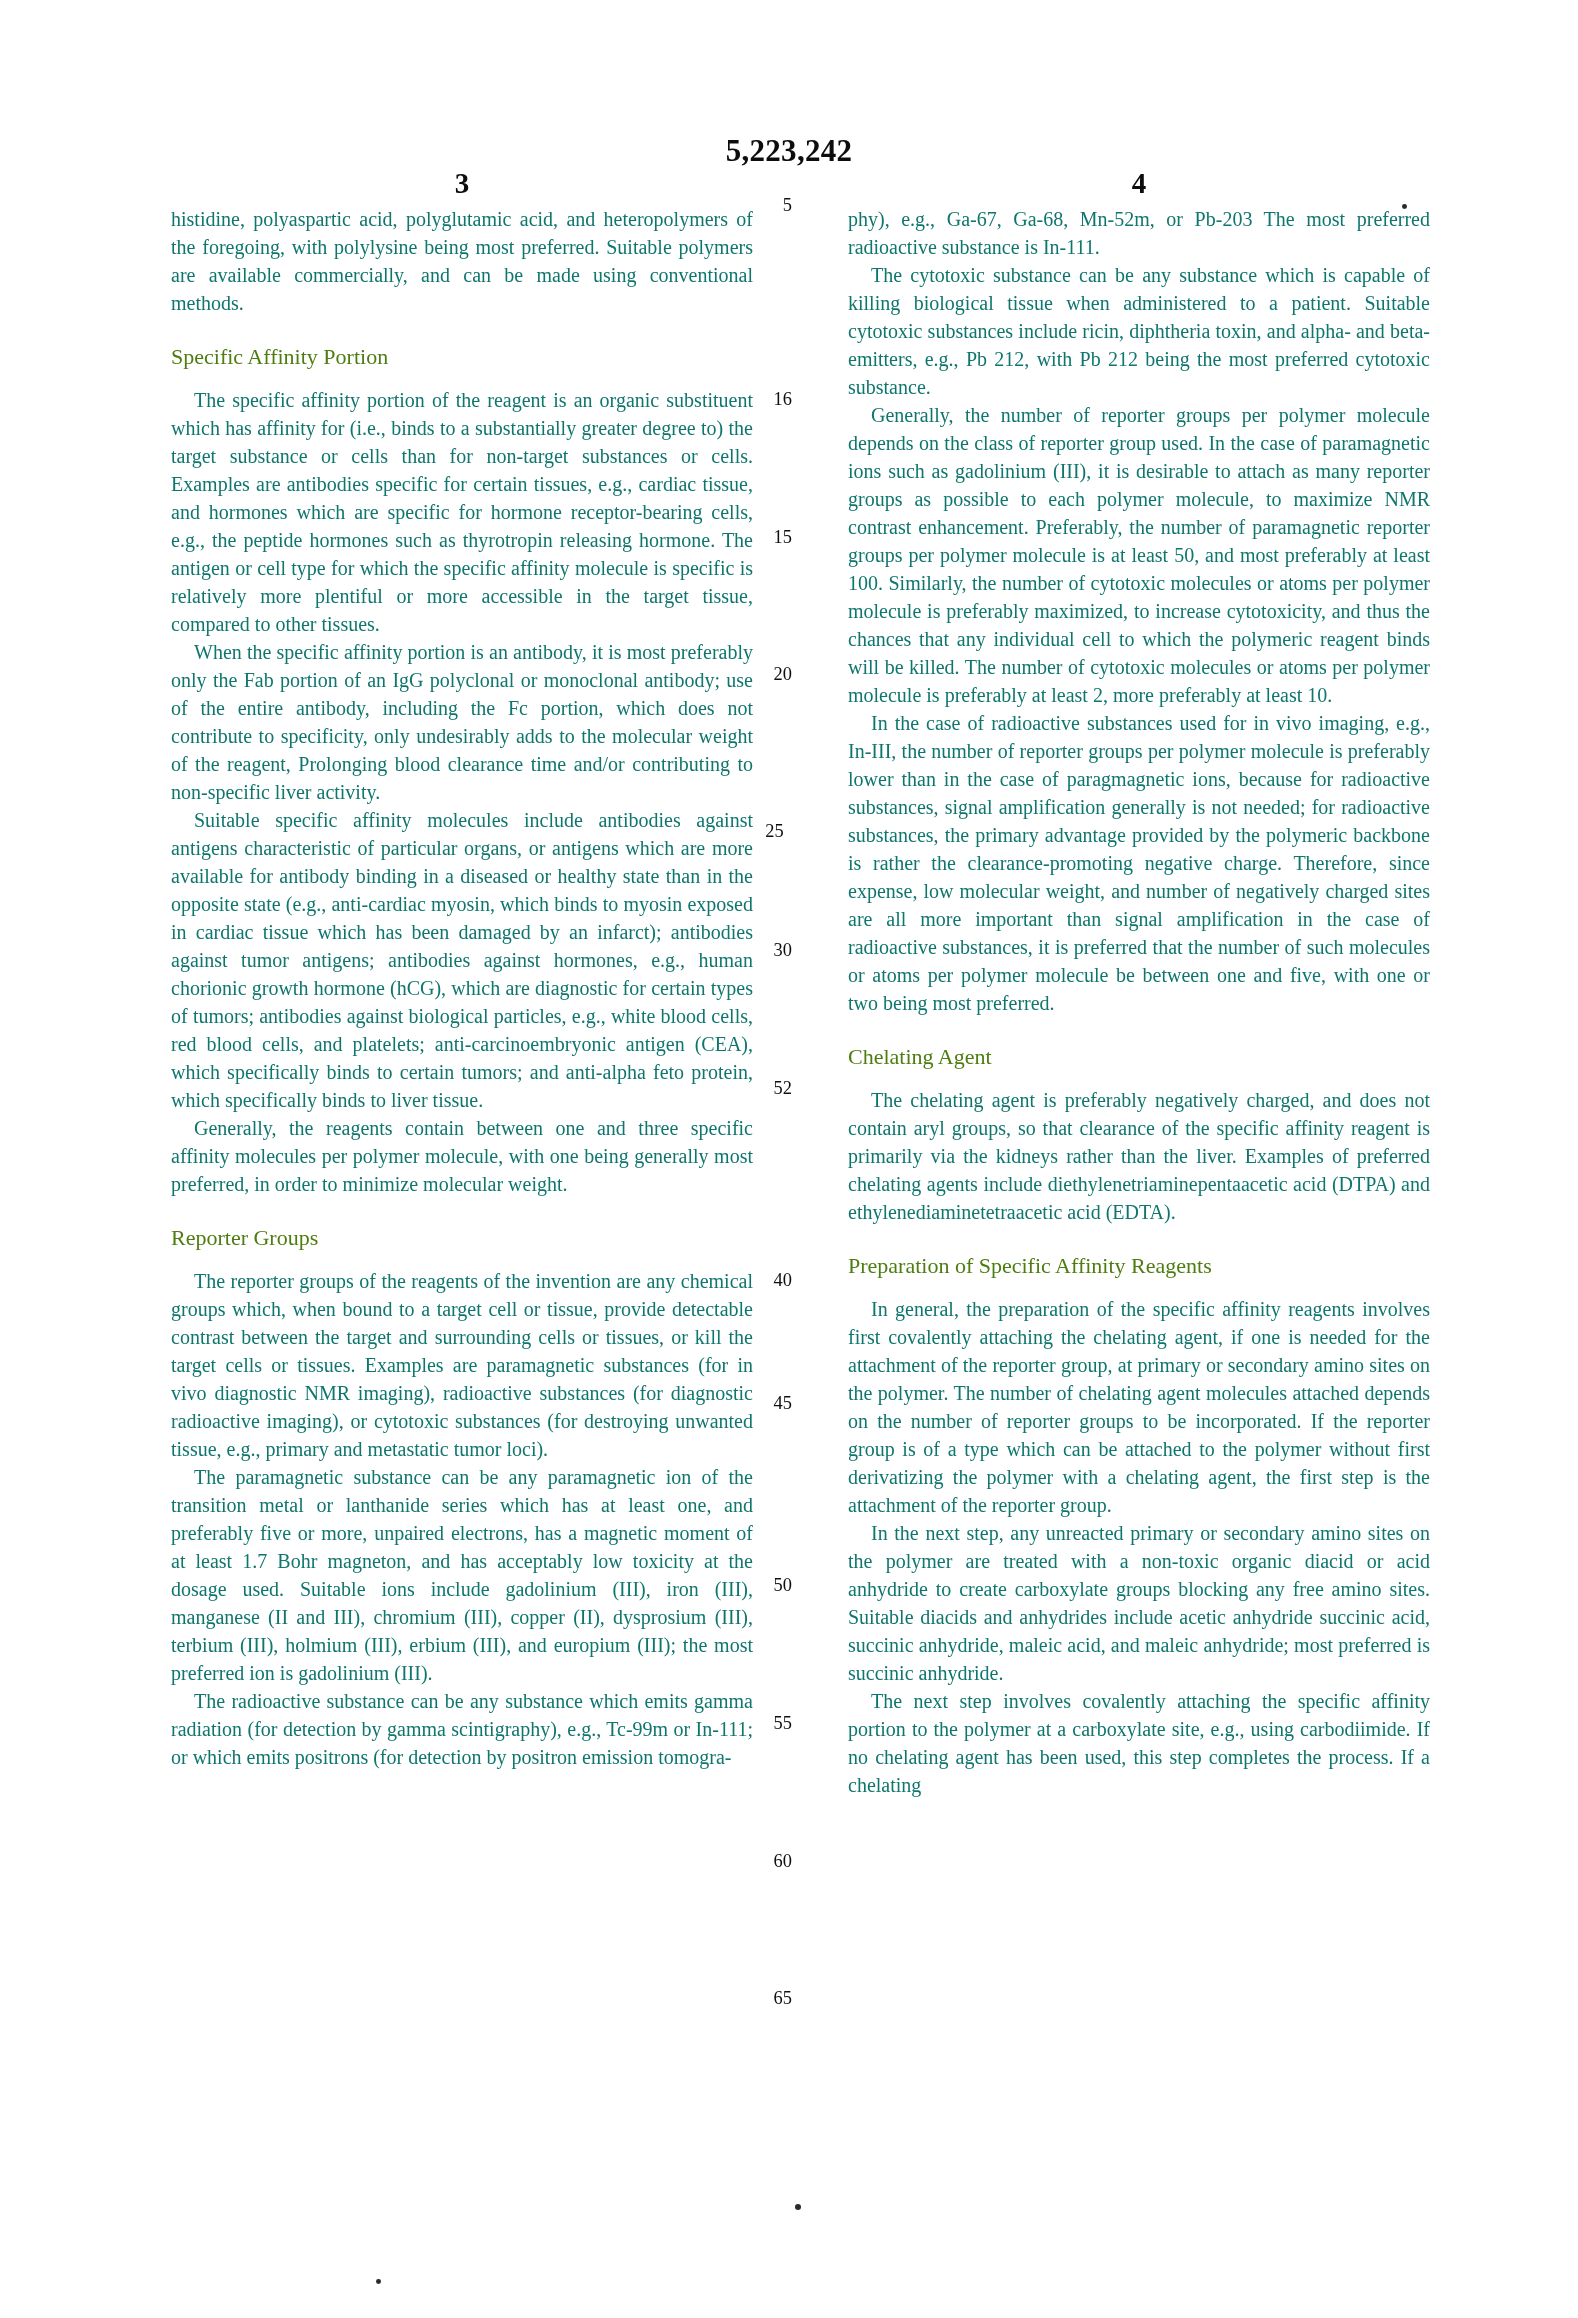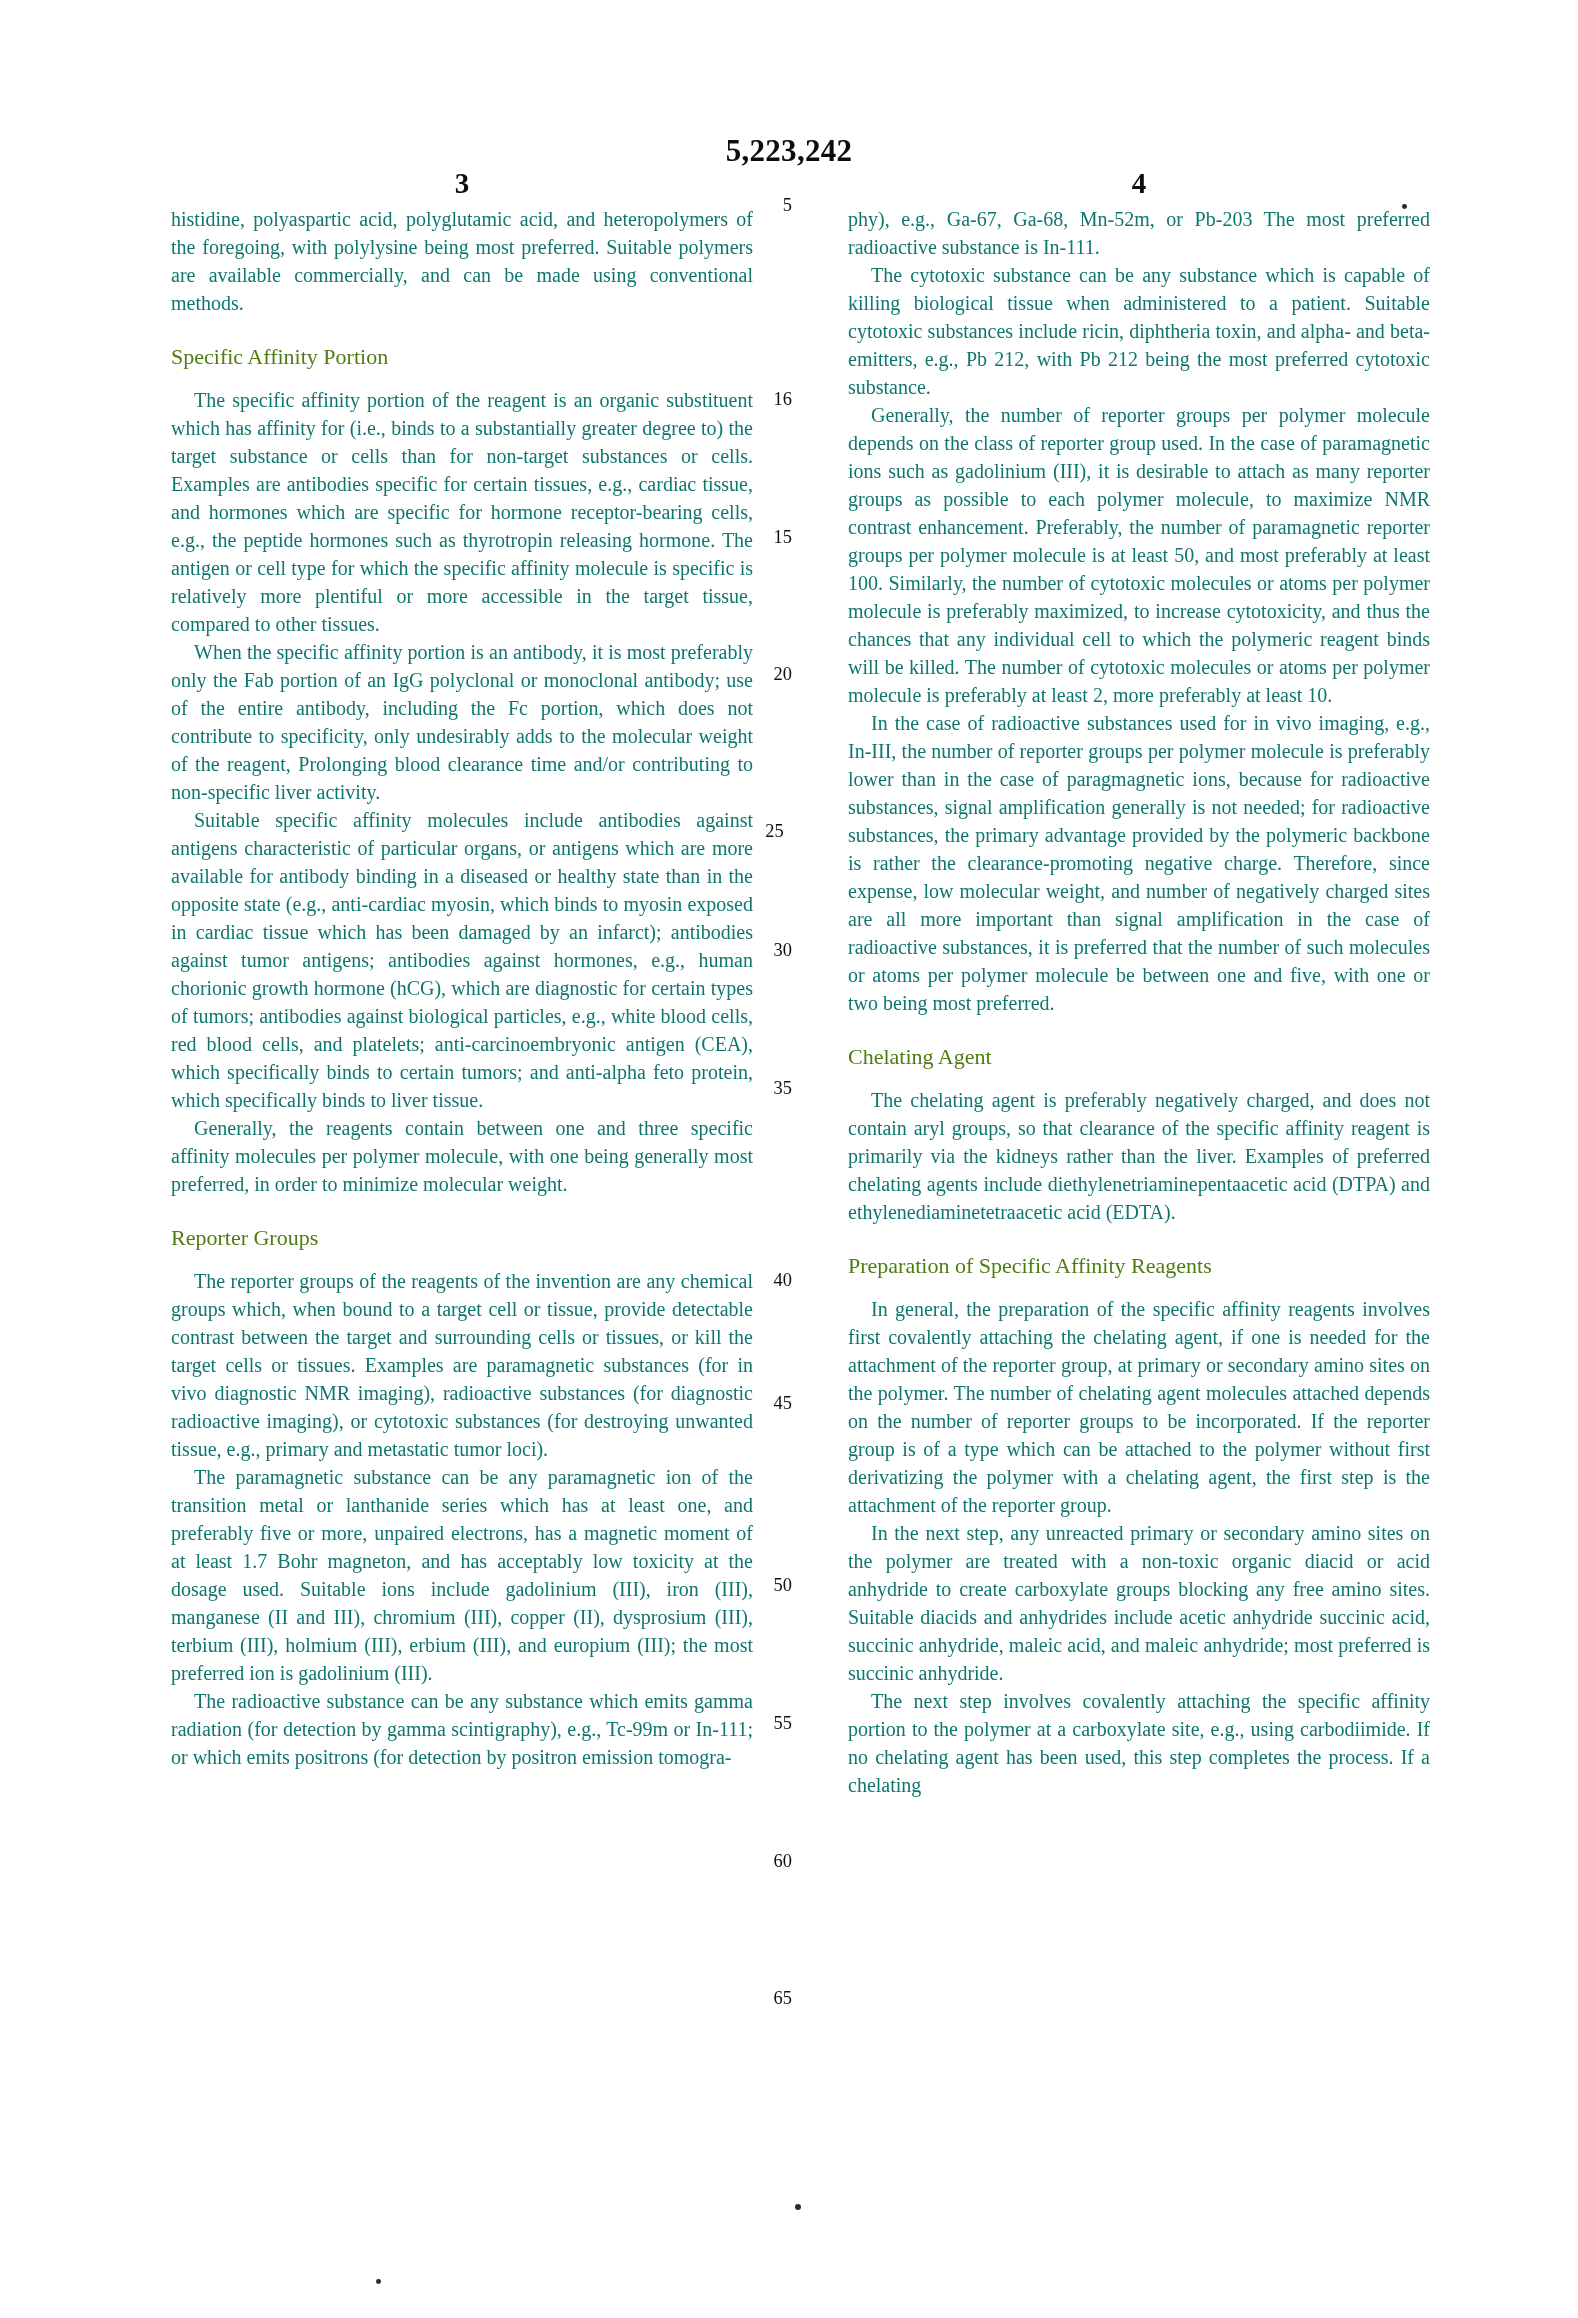--- a/index.html
+++ b/index.html
@@ -121,21 +121,21 @@
   <div class="speck" style="left:795px; top:2204px; width:6.1px; height:6.1px;"></div>
   <div class="speck" style="left:376px; top:2279px; width:4.8px; height:4.8px;"></div>
 
   <div class="line-numbers">
     <span class="ln" style="top:22px;">5</span>
     <span class="ln" style="top:216px;">16</span>
     <span class="ln" style="top:354px;">15</span>
     <span class="ln" style="top:491px;">20</span>
     <span class="ln" style="top:648px;text-align:center;">25</span>
     <span class="ln" style="top:767px;">30</span>
-    <span class="ln" style="top:905px;">35</span>
+    <span class="ln" style="top:905px;">52</span>
     <span class="ln" style="top:1097px;">40</span>
     <span class="ln" style="top:1200px;margin-top:20px;">45</span>
     <span class="ln" style="top:1402px;">50</span>
     <span class="ln" style="top:1540px;">55</span>
     <span class="ln" style="top:1678px;">60</span>
     <span class="ln" style="top:1815px;">65</span>
   </div>
 
   <div class="columns">
 

